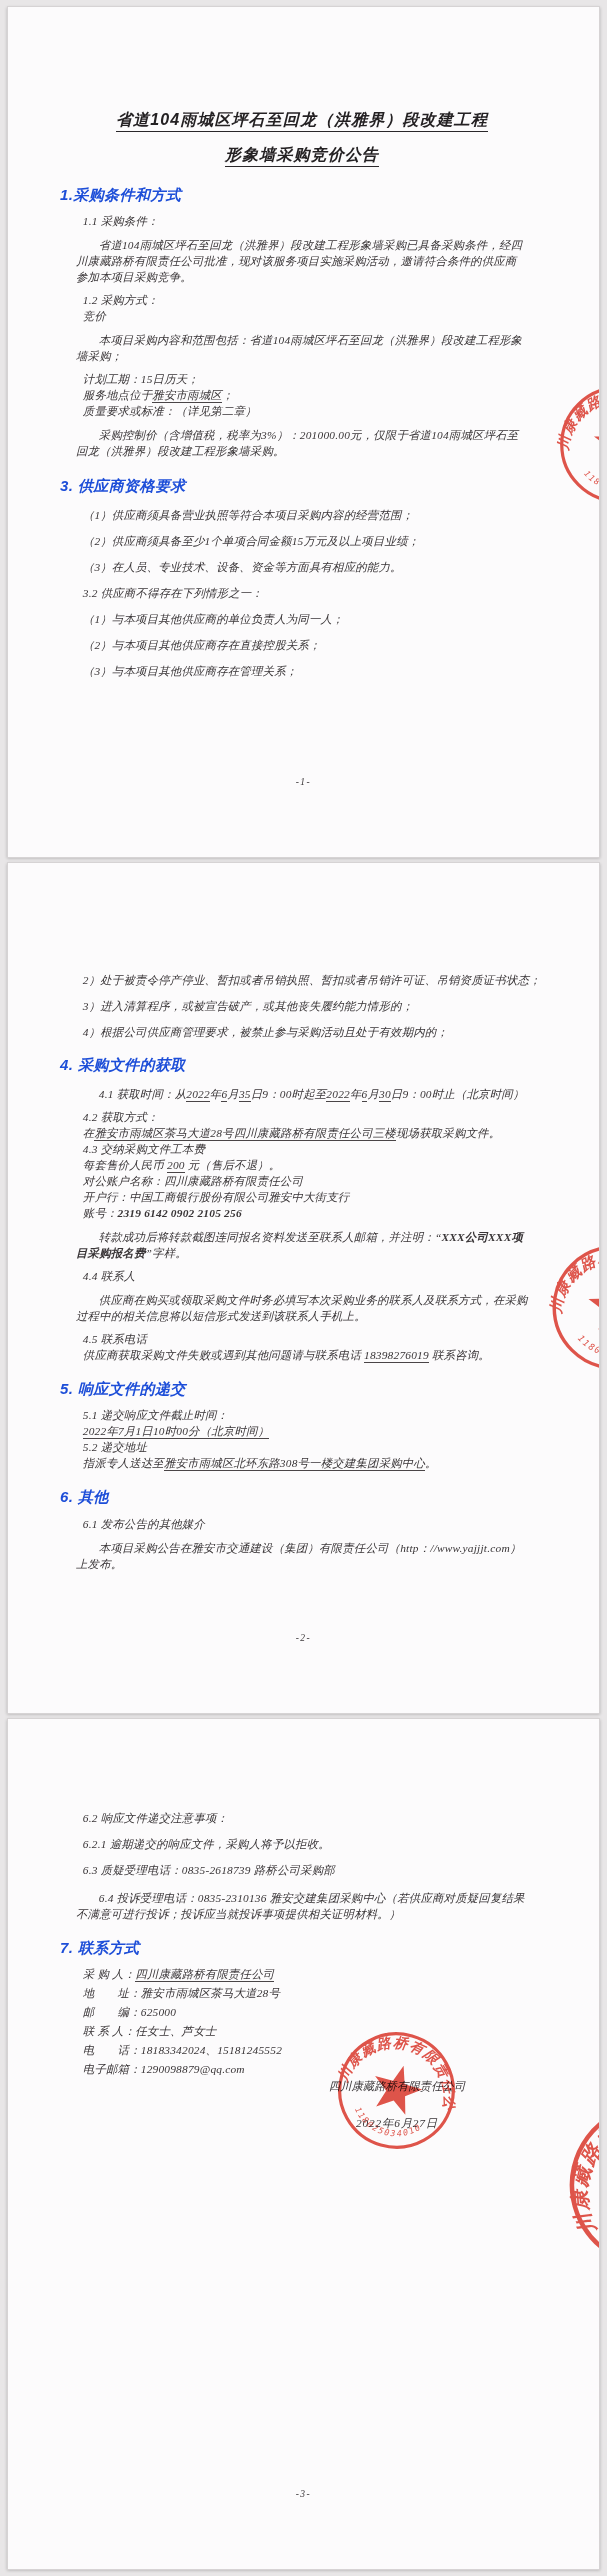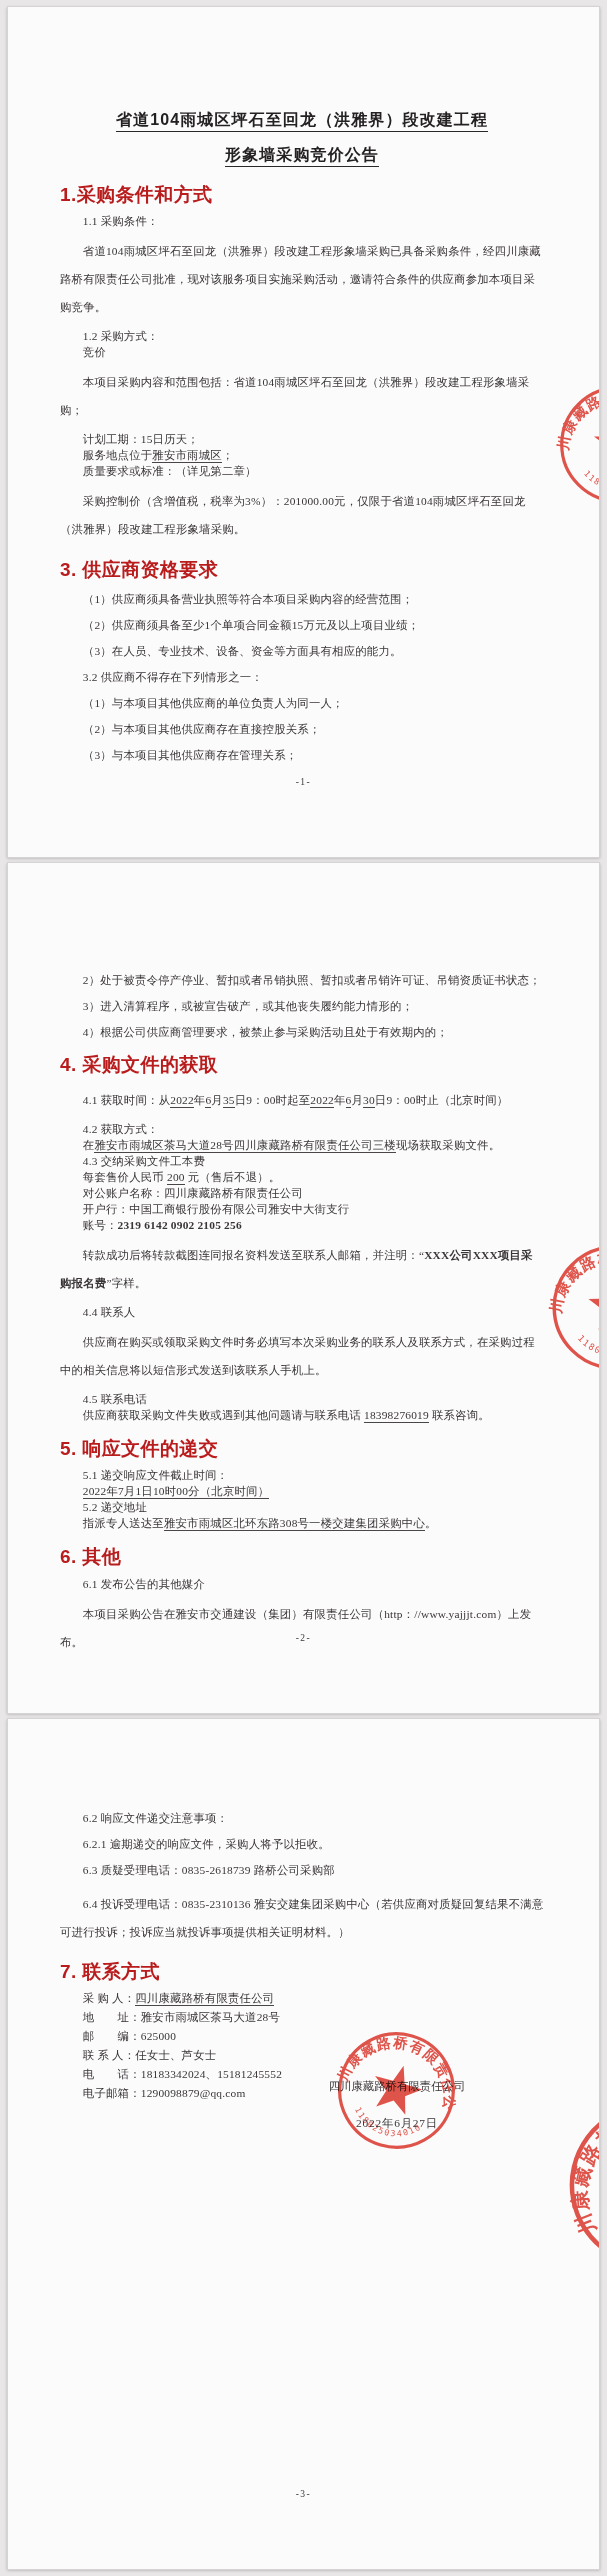--- a/index.html
+++ b/index.html
@@ -14,45 +14,46 @@
   .page{
     position:relative;
     width:593px;
     height:852px;
     margin:0 auto 3.8px auto;
     background:#fcfbfc;
     border:0.8px solid #d6d3d4;
     box-sizing:border-box;
     box-shadow:0 0.8px 3px rgba(0,0,0,.22);
     overflow:hidden;
+    font-style:italic;
   }
   .content{
     padding:0 55px 0 52px;
     font-size:11.4px;
     letter-spacing:0.2px;
     line-height:13px;
   }
   .page.p1 .content{padding-top:100px;}
   .page.p2 .content{padding-top:98px;}
   .page.p3 .content{padding-top:90px;}
 
   .blk{margin:10.6px 0;}
   .title{
     font-family:"Liberation Sans","DejaVu Sans",sans-serif;
     font-size:16px;font-weight:700;color:#242123;
     text-align:center;line-height:26px;margin:0 0 9px 0;letter-spacing:1.1px;
   }
   .title .u,.title span{border-bottom:1.5px solid #2a272a;padding-bottom:3px;}
   .h1{
     font-family:"Liberation Sans","DejaVu Sans",sans-serif;
-    font-size:19px;font-weight:700;color:#b91c1c;
+    font-size:15px;font-weight:700;color:#1d4ed8;
     margin:16.7px 0 10.6px 0;line-height:20px;letter-spacing:0.4px;
   }
   .sub{margin:3px 0;text-indent:2em;line-height:13px;}
-  .para{margin:9px 0;text-indent:2em;line-height:28px;}
+  .para{margin:9px 16px;text-indent:2em;line-height:16px;}
   .item{margin:13px 0;text-indent:2em;line-height:13px;}
   .field{margin:7.6px 0 7.6px 2em;line-height:11.4px;}
   .u{border-bottom:0.8px solid #4a4547;padding-bottom:0.8px;}
   .b{font-weight:700;}
 
   .footer{
     position:absolute;left:0;right:0;bottom:70px;
     text-align:center;font-size:9.5px;color:#3c383a;letter-spacing:1.5px;
   }
 

